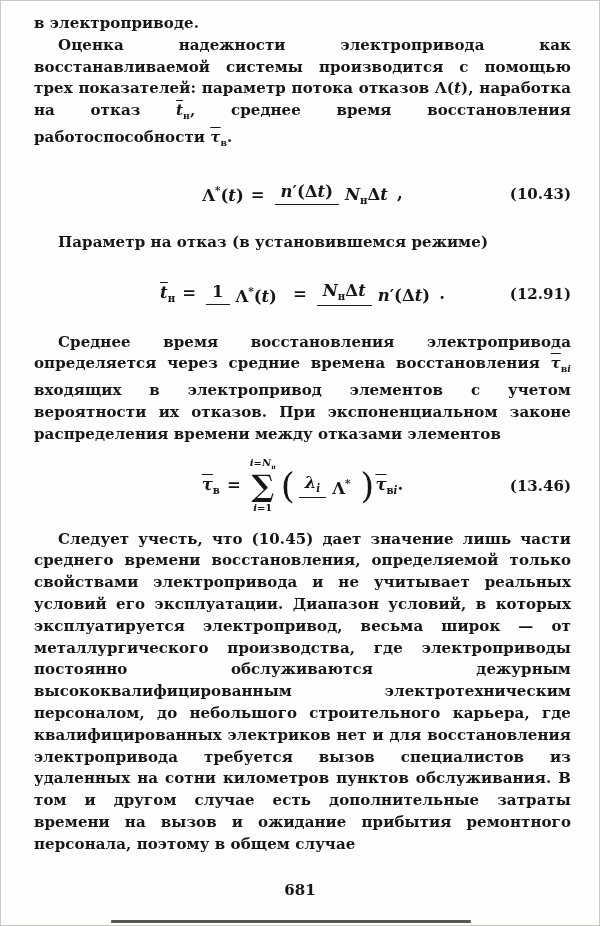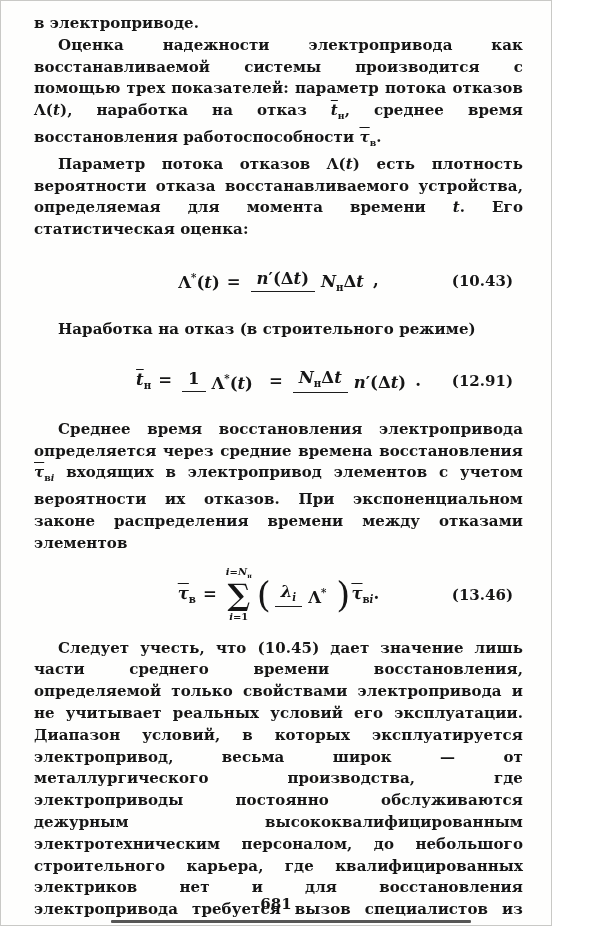--- a/index.html
+++ b/index.html
@@ -4,21 +4,21 @@
 <style>
   * { margin: 0; padding: 0; box-sizing: border-box; }
   html, body { background: #ffffff; }
   body {
     width: 600px; height: 926px;
     font-family: "DejaVu Serif", "Liberation Serif", serif;
     color: #161616;
   }
   .page {
     position: relative;
-    width: 552px; height: 926px;
+    width: 600px; height: 926px;
     background: #fefefd;
     border: 1px solid #c9c9c6;
     padding: 12px 28px 0 33px;
     overflow: hidden;
   }
   p.para {
     font-size: 15px;
     line-height: 21.8px;
     text-align: justify;
     font-weight: 600;
@@ -39,21 +39,21 @@
     align-items: center;
     justify-content: center;
     font-size: 16.5px;
     font-weight: 600;
     margin: 11px 0 9px 0;
     min-height: 58px;
   }
   .eq-body { display: inline-flex; align-items: center; }
   .eq-num {
     position: absolute;
-    right: 10px; top: 50%;
+    right: 0; top: 50%;
     transform: translateY(-50%);
     font-size: 15px;
     margin-left: 36px;
   }
   .frac {
     display: inline-flex;
     flex-direction: row;
     align-items: center;
     margin: 0 3px;
   }
@@ -67,21 +67,21 @@
     line-height: 1;
   }
   .sum .lim { font-size: 10px; line-height: 1.2; white-space: nowrap; }
   .sum .sigma { font-size: 30px; line-height: 1; padding: 1px 0; }
   .bigp { font-size: 36px; font-weight: 400; line-height: 1; margin: 0 1px; }
   .sp-before { margin-top: 14px; }
 
   .page-number {
     position: absolute;
     left: 0; right: 0;
-    bottom: 12px;
+    bottom: 26px;
     text-align: center;
     font-size: 15px;
     font-weight: 600;
   }
   .scan-artifact {
     position: absolute;
     left: 110px; bottom: 2px;
     width: 360px; height: 3px;
     background: #3a3a38;
     border-radius: 1px;
@@ -90,36 +90,35 @@
 </style>
 </head>
 <body>
 
 <div class="page">
 
   <p class="para"><span>в электроприводе.</span></p>
 
   <p class="para indent"><span>Оценка надежности электропривода как восстанавливаемой системы производится с помощью трех показателей: параметр потока отказов </span><span>Λ(</span><span class="it">t</span><span>), наработка на отказ </span><span class="it ovl">t</span><sub>н</sub><span>, среднее время восстановления работоспособности </span><span class="it ovl">τ</span><sub>в</sub><span>.</span></p>
 
-  <p class="para indent"><span>Параметр потока отказов </span><span>Λ(</span><span class="it">t</span><span>)</span><span> есть плотность вероятности отказа восстанавливаемого устройства, определяемая для момента времени </span><span class="it">t</span><span>. Его статистическая оценка:</span></p>
 
   <div class="eq-row">
     <span class="eq-body">
       <span class="tok"><span>Λ</span><sup>*</sup><span>(</span><span class="it">t</span><span>)</span><span class="rel">=</span></span>
       <span class="frac">
         <span class="num"><span class="it">n</span><span>′(Δ</span><span class="it">t</span><span>)</span></span>
         <span class="den"><span class="it">N</span><sub>н</sub><span>Δ</span><span class="it">t</span></span>
       </span>
       <span class="tok"><span>,</span></span>
     </span>
     <span class="eq-num">(10.43)</span>
   </div>
 
 
-  <p class="para indent"><span>Наработка на отказ (в строительного режиме)</span></p>
+  <p class="para indent"><span>Параметр на отказ (в установившемся режиме)</span></p>
 
   <div class="eq-row">
     <span class="eq-body">
       <span class="tok"><span class="it ovl">t</span><sub>н</sub><span class="rel">=</span></span>
       <span class="frac">
         <span class="num"><span>1</span></span>
         <span class="den"><span>Λ</span><sup>*</sup><span>(</span><span class="it">t</span><span>)</span></span>
       </span>
       <span class="tok"><span class="rel">=</span></span>
       <span class="frac">

